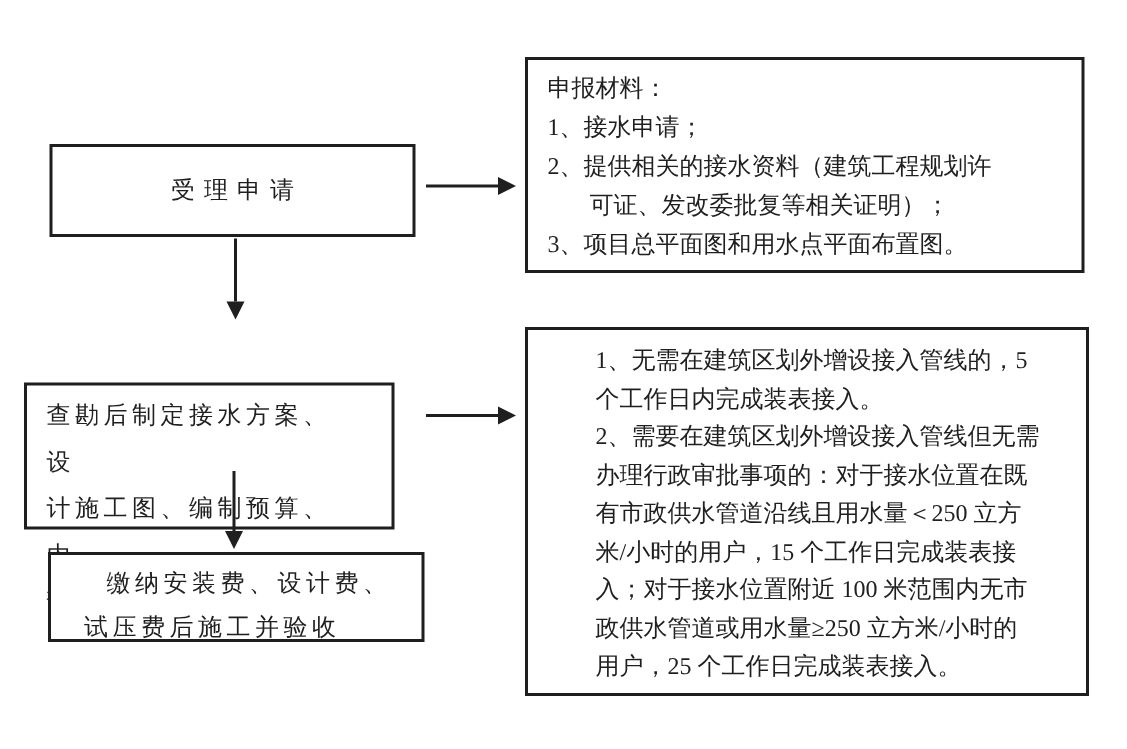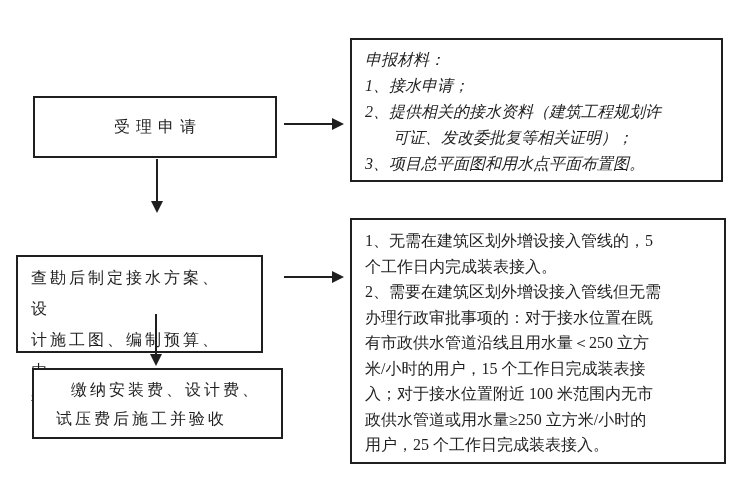--- a/index.html
+++ b/index.html
@@ -36,41 +36,40 @@
   }
   .box-survey {
     left: 16px; top: 215px; width: 247px; height: 98px;
     padding: 5px 24px 0 13px;
     margin-top: 40px;
   }
   .box-survey .node-text {
     font-size: 16px; line-height: 31px; letter-spacing: 3px;
   }
   .box-payment {
-    left: 32px; top: 368px; width: 251px; height: 71px;
+    left: 32px; top: 368px; width: 251px; height: 60px;
     padding: 5px 10px 0 22px;
   }
   .box-payment .node-text {
     font-size: 16px; line-height: 29px; letter-spacing: 3px; text-indent: 15px;
   }
   
   .box-materials {
     left: 350px; top: 38px; width: 373px; height: 144px;
     padding: 7px 8px 0 13px;
-    font-style: italic;
   }
   .box-materials .node-text {
     font-size: 16px; line-height: 26px;
   }
   .box-timeline {
     left: 350px; top: 218px; width: 376px; height: 246px;
     padding: 8px 8px 0 13px;
   }
   .box-timeline .node-text {
-    font-size: 16px; line-height: 25.5px;
+    font-size: 16px; line-height: 25.5px; margin-left: 32px;
   }
   
   .arrow-v {
     position: absolute;
     display: flex; flex-direction: column; align-items: center;
   }
   .arrow-v .arrow-shaft { width: 2px; flex: 1; background: #1f1f1f; }
   .arrow-v .arrow-head {
     width: 0; height: 0;
     border-left: 6px solid transparent;

